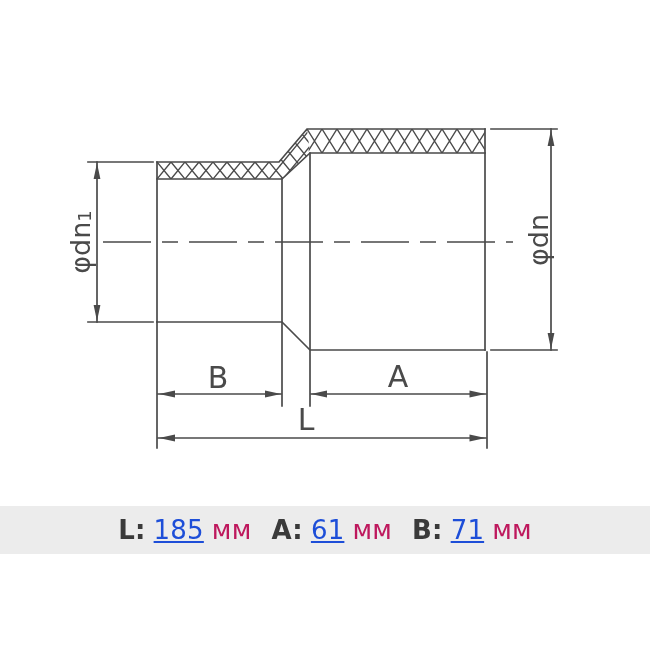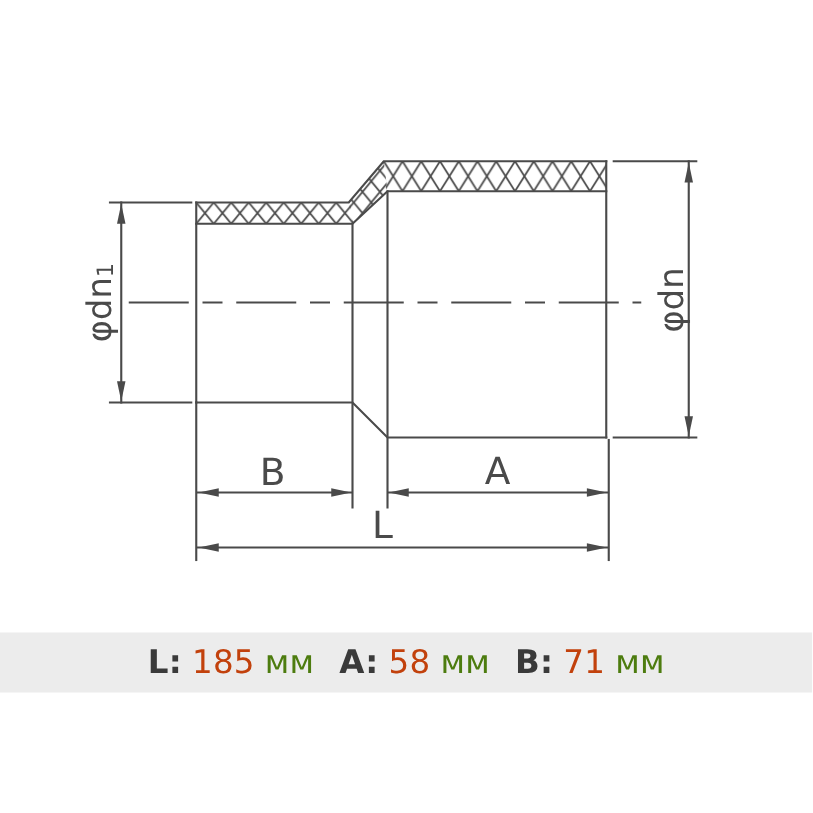--- a/index.html
+++ b/index.html
@@ -19,22 +19,22 @@
     position:absolute;left:0;top:506px;width:650px;height:48px;
     background:var(--caption-bg,#ececec);
     display:flex;align-items:center;justify-content:center;
   }
   .caption-text{
     display:flex;align-items:baseline;gap:20px;
     font-size:26px;color:#4a4a4a;letter-spacing:0.2px;
   }
   .cap-item{display:flex;align-items:baseline;gap:8px;}
   .cap-label{font-weight:bold;color:#3a3a3a;}
-  .cap-value{color:#c2410c;}
-  .cap-unit{color:#4d7c0f;}
+  .cap-value{color:#1d4ed8;text-decoration:underline;}
+  .cap-unit{color:#be185d;}
 </style>
 </head>
 <body>
 
 <div class="stage">
 
   <svg class="drawing-svg" width="650" height="480" viewBox="0 0 650 480">
     <defs>
       <pattern id="hatchS" patternUnits="userSpaceOnUse" x="157" y="162" width="28" height="17">
         <path class="hline" d="M0,17 L14,0 L28,17 M0,0 L14,17 L28,0"></path>
@@ -106,21 +106,21 @@
 
   <div class="caption-bar">
     <div class="caption-text">
       <span class="cap-item">
         <span class="cap-label">L:</span>
         <span class="cap-value">185</span>
         <span class="cap-unit">мм</span>
       </span>
       <span class="cap-item">
         <span class="cap-label">A:</span>
-        <span class="cap-value">58</span>
+        <span class="cap-value">61</span>
         <span class="cap-unit">мм</span>
       </span>
       <span class="cap-item">
         <span class="cap-label">B:</span>
         <span class="cap-value">71</span>
         <span class="cap-unit">мм</span>
       </span>
     </div>
   </div>
 

